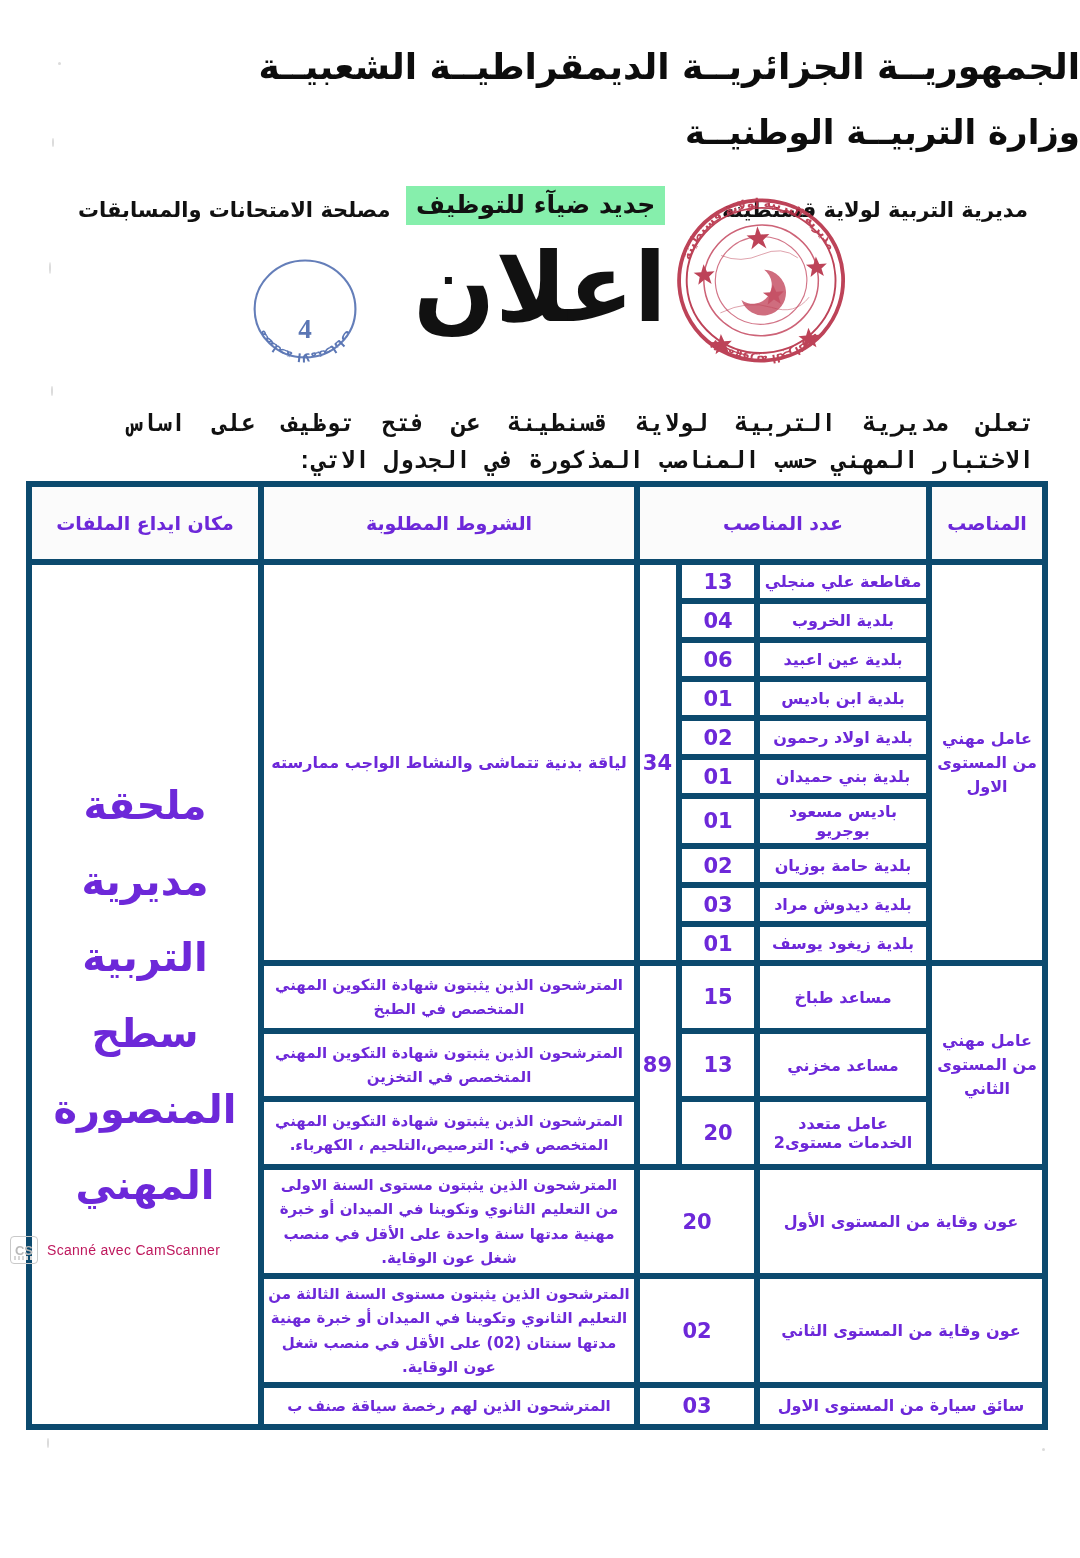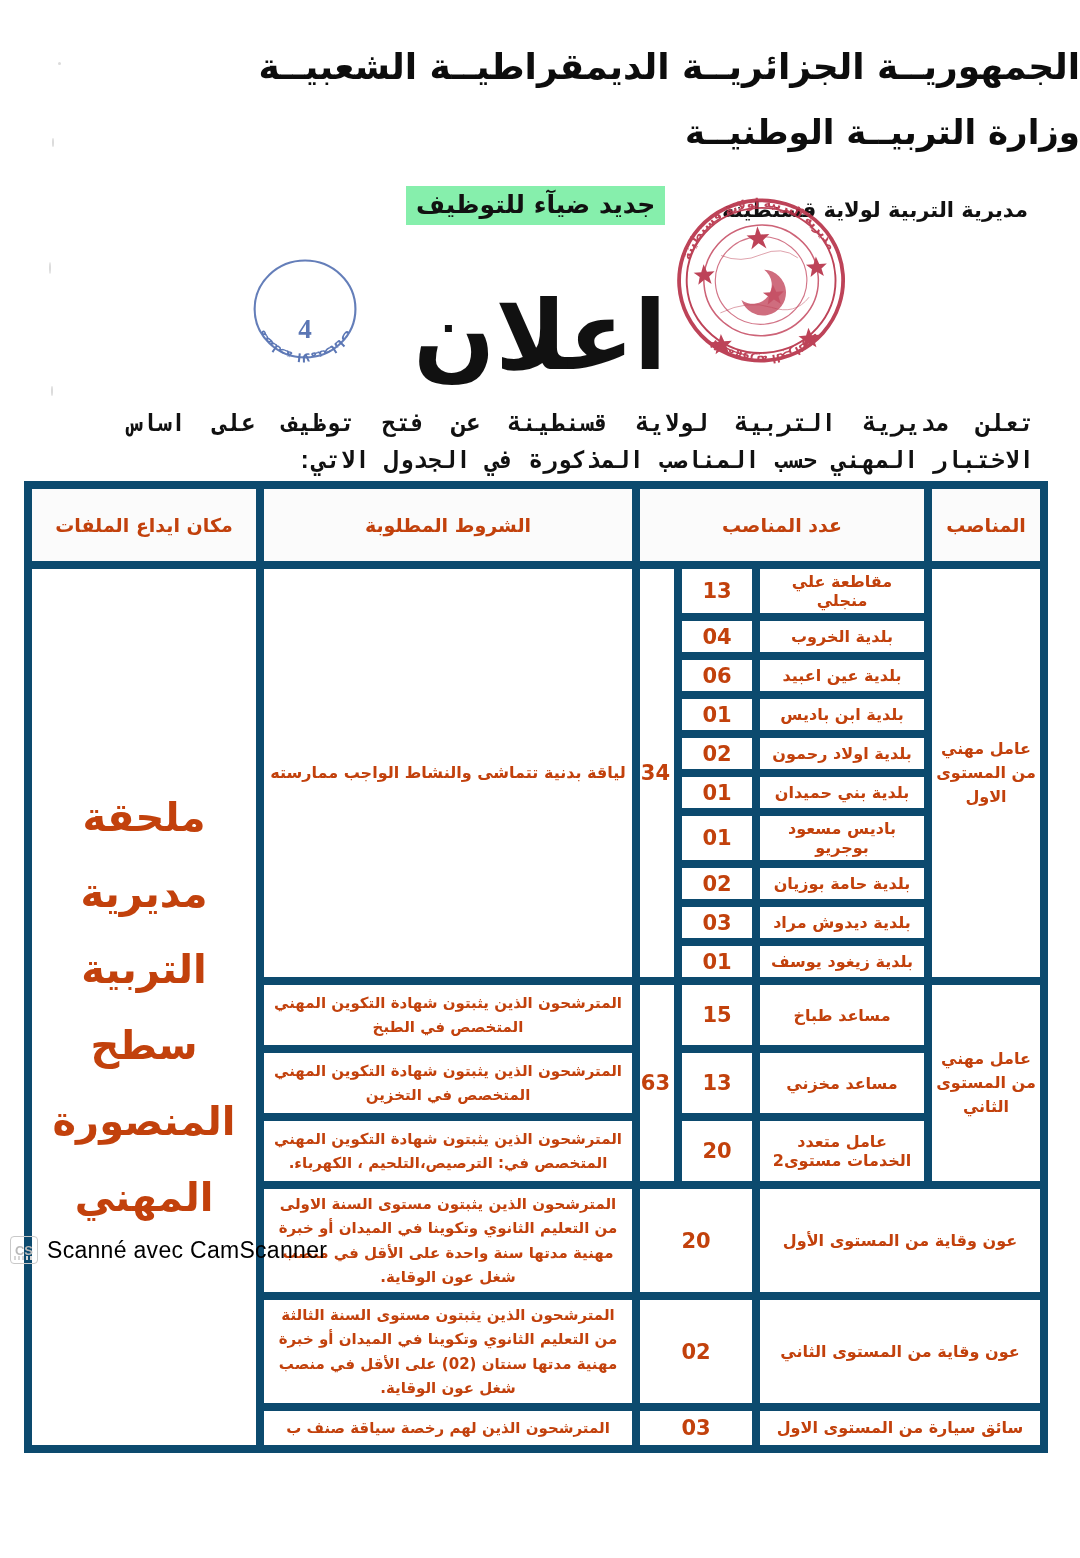--- a/index.html
+++ b/index.html
@@ -57,21 +57,20 @@
 
   
   .bigword{
     position:absolute;top:232px;left:0;right:0;
     text-align:center;
     font-size:96px;font-weight:bold;
     font-family:"DejaVu Sans",sans-serif;
     color:#111;
     letter-spacing:-4px;
     z-index:2;
-    margin-top:48px;
   }
 
   
   .stamp-red{
     position:absolute;top:186px;left:665px;
     width:192px;height:186px;
     z-index:5;opacity:.92;
     transform:rotate(-4deg);
   }
   
@@ -94,26 +93,26 @@
   
   .tbl-wrap{position:absolute;top:481px;left:32px;width:1016px;}
   table.main{
     width:1016px;
     border-collapse:collapse;
     table-layout:fixed;
     direction:rtl;
     background:#fff;
   }
   table.main td, table.main th{
-    border:8px solid #0c4a6e;
+    border:6px solid #0c4a6e;
     vertical-align:middle;
     text-align:center;
     padding:3px 4px;
     font-family:"DejaVu Sans",sans-serif;
-    color:#c2410c;
+    color:#6d28d9;
   }
   table.main th{
     font-size:19px;font-weight:bold;
     height:66px;
     background:#fbfbfb;
   }
   .c-post{width:116px;}
   .c-sub{width:172px;}
   .c-cnt{width:78px;}
   .c-tot{width:42px;}
@@ -145,41 +144,42 @@
     display:flex;align-items:center;justify-content:center;
     font-size:13px;font-weight:bold;color:#b9b9b9;
     font-family:"Liberation Sans",sans-serif;
     position:relative;
   }
   .cs-logo::after{
     content:"";position:absolute;left:3px;right:3px;bottom:3px;height:4px;
     background:repeating-linear-gradient(90deg,#d6d6d6 0 2px,transparent 2px 4px);
   }
   .cs-text{
-    font-size:23px;color:#000000;
+    font-size:14px;color:#be185d;
     font-family:"Liberation Sans",sans-serif;
     letter-spacing:.3px;
   }
 </style>
 </head>
 <body>
 
 <div class="page">
 
   <div class="scan-speck" style="left:58px;top:62px;width:3px;height:3px;"></div>
   <div class="scan-speck" style="left:52px;top:138px;width:2px;height:9px;"></div>
   <div class="scan-speck" style="left:49px;top:262px;width:2px;height:12px;"></div>
   <div class="scan-speck" style="left:51px;top:386px;width:2px;height:10px;"></div>
   <div class="scan-speck" style="left:47px;top:1438px;width:2px;height:10px;"></div>
   <div class="scan-speck" style="left:1042px;top:1448px;width:3px;height:3px;"></div>
 
   <div class="hdr-l1">الجمهوريــة الجزائريــة الديمقراطيــة الشعبيــة</div>
   <div class="hdr-l2">وزارة التربيــة الوطنيــة</div>
 
   <div class="dir-right">مديرية التربية لولاية قسنطينة</div>
+  <div class="dir-left">مصلحة الامتحانات والمسابقات</div>
 
   <div class="wm">جديد ضيآء للتوظيف</div>
 
   <div class="bigword">اعلان</div>
 
   <div class="stamp-red">
     <svg viewBox="0 0 200 195" width="192" height="186" xmlns="http://www.w3.org/2000/svg">
       <defs>
         <path id="arcOut" d="M 22,100 a 78,78 0 1 1 156,0" fill="none"></path>
         <path id="arcIn" d="M 178,100 a 78,78 0 1 1 -156,0" fill="none"></path>
@@ -287,21 +287,21 @@
         </tr>
         <tr class="rowline">
           <td class="cell-sub">بلدية زيغود يوسف</td>
           <td class="cell-cnt">01</td>
         </tr>
 
         <tr style="height:68px;">
           <td class="cell-post" rowspan="3">عامل مهني من المستوى الثاني</td>
           <td class="cell-sub">مساعد طباخ</td>
           <td class="cell-cnt">15</td>
-          <td class="cell-tot" rowspan="3">63</td>
+          <td class="cell-tot" rowspan="3">89</td>
           <td class="cell-cond">المترشحون الذين يثبتون شهادة التكوين المهني المتخصص في الطبخ</td>
         </tr>
         <tr style="height:68px;">
           <td class="cell-sub">مساعد مخزني</td>
           <td class="cell-cnt">13</td>
           <td class="cell-cond">المترشحون الذين يثبتون شهادة التكوين المهني المتخصص في التخزين</td>
         </tr>
         <tr style="height:68px;">
           <td class="cell-sub">عامل متعدد الخدمات مستوى2</td>
           <td class="cell-cnt">20</td>

